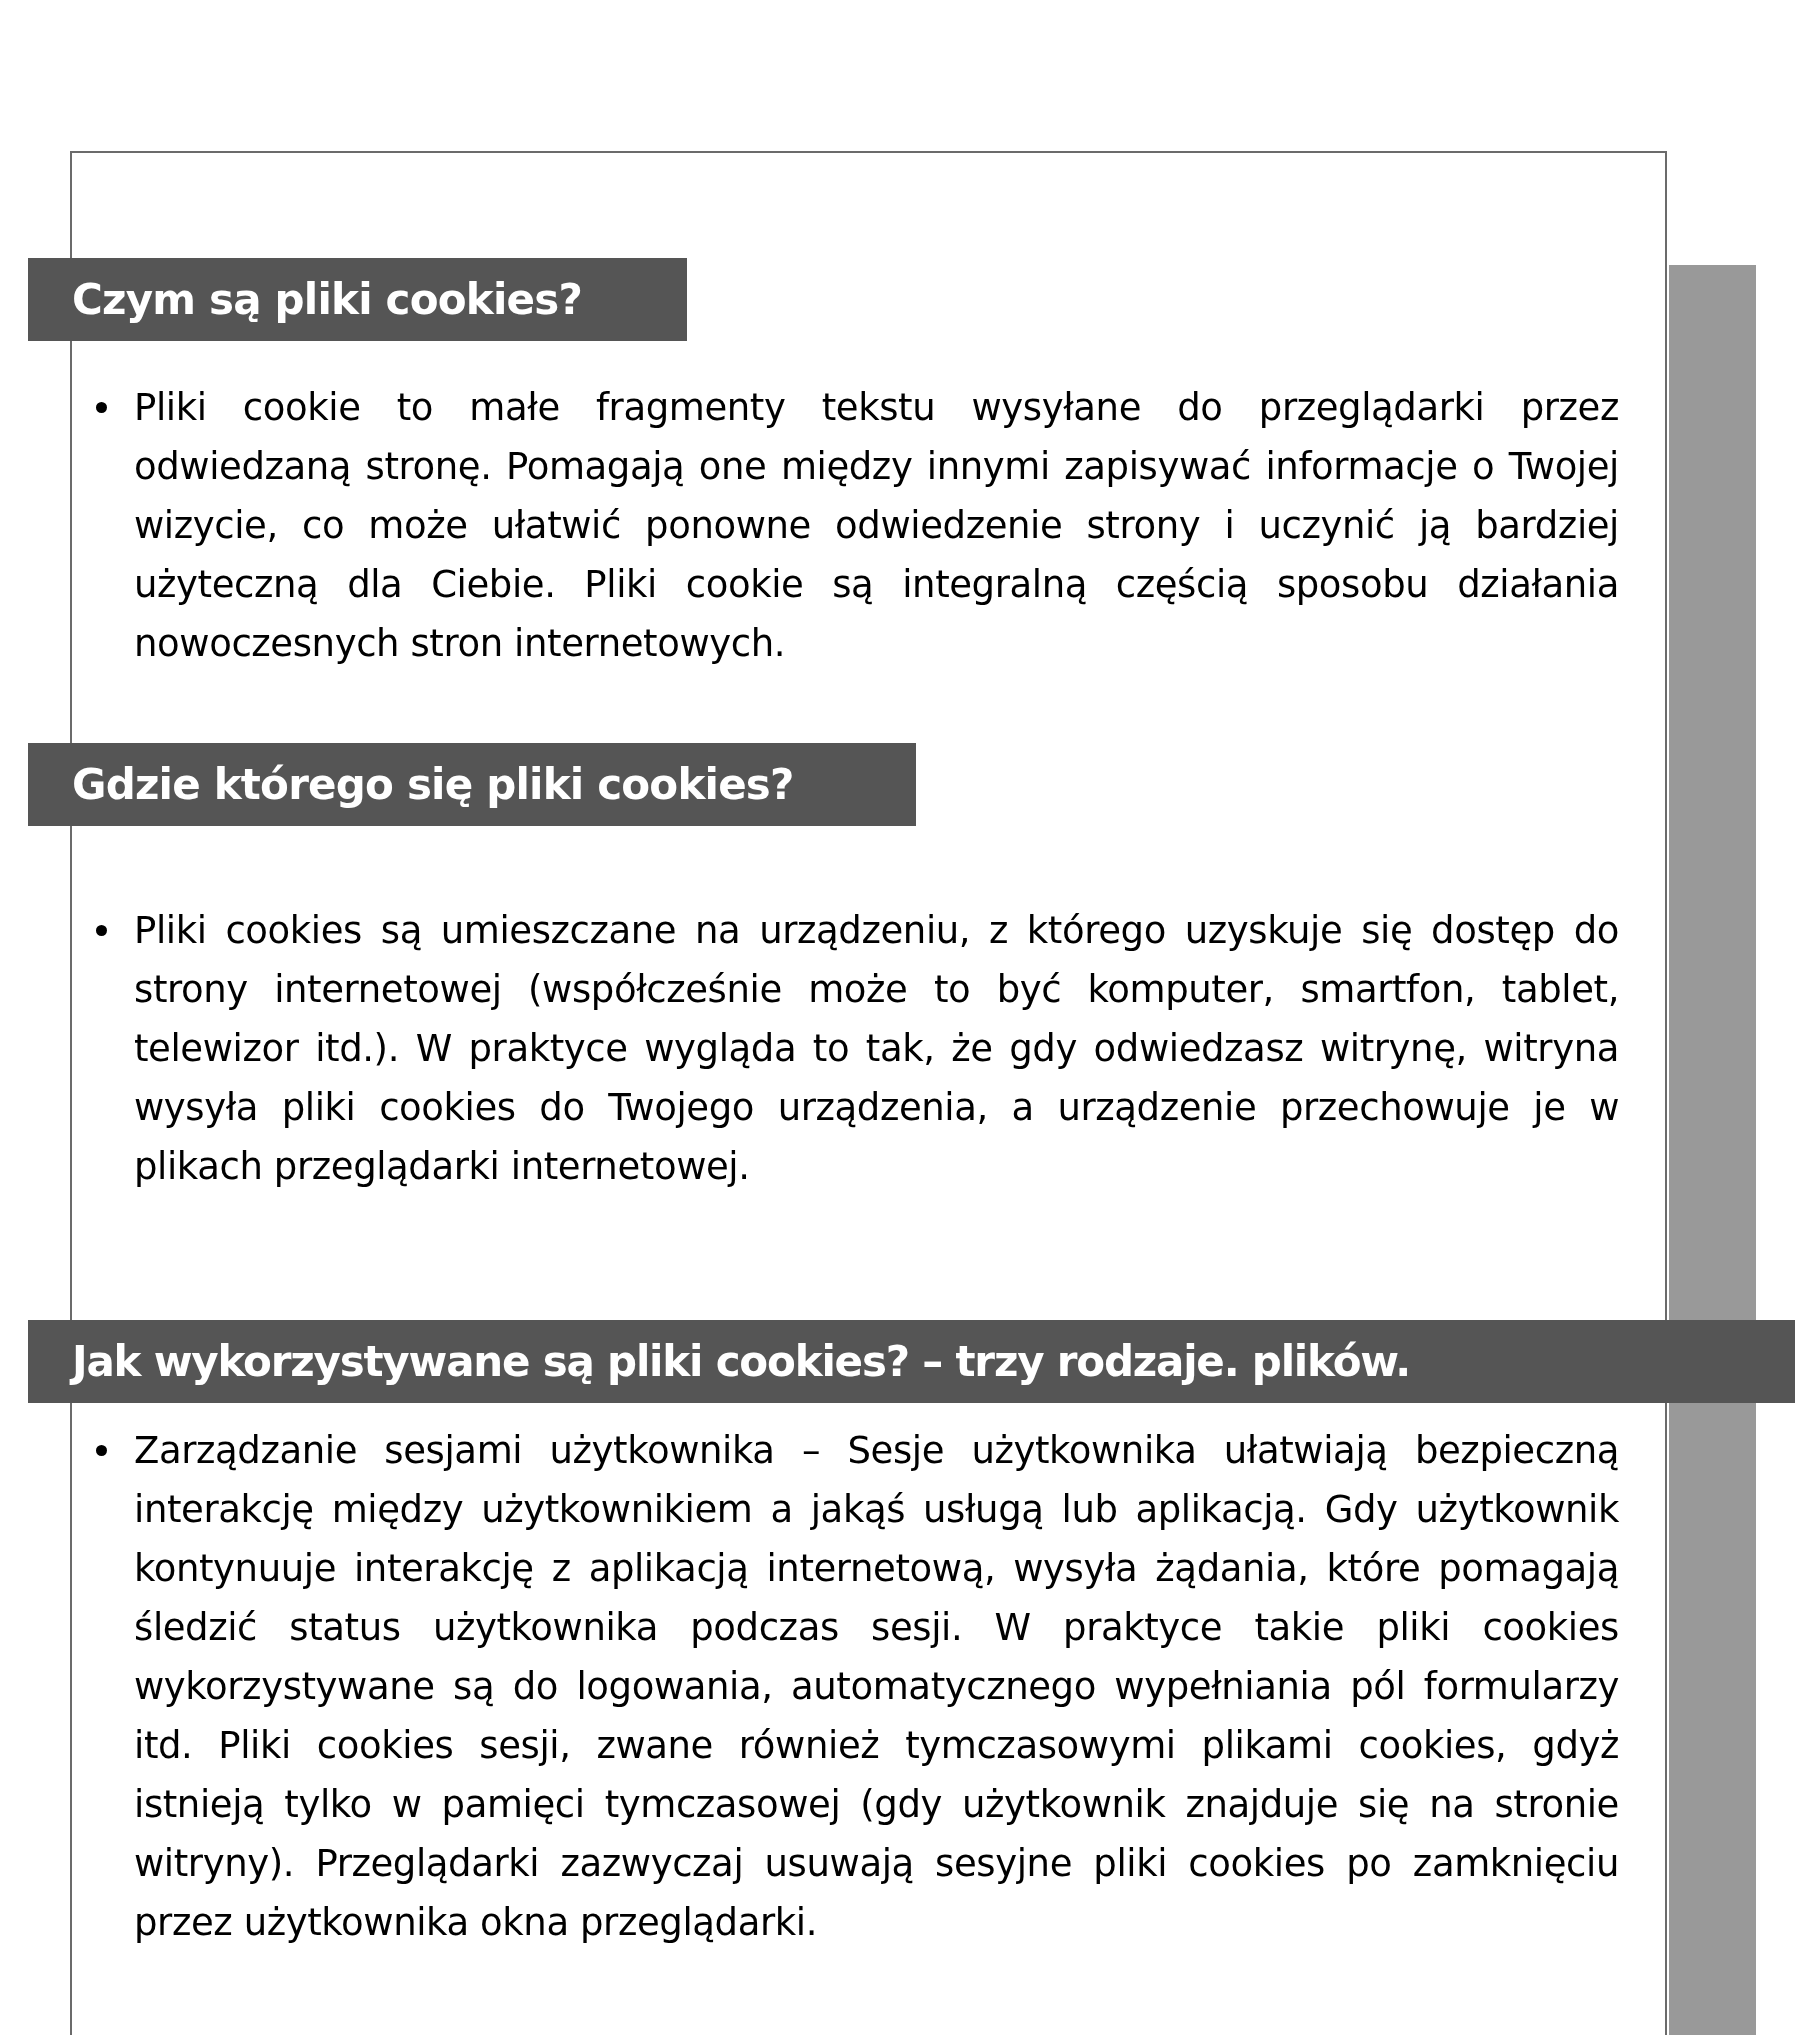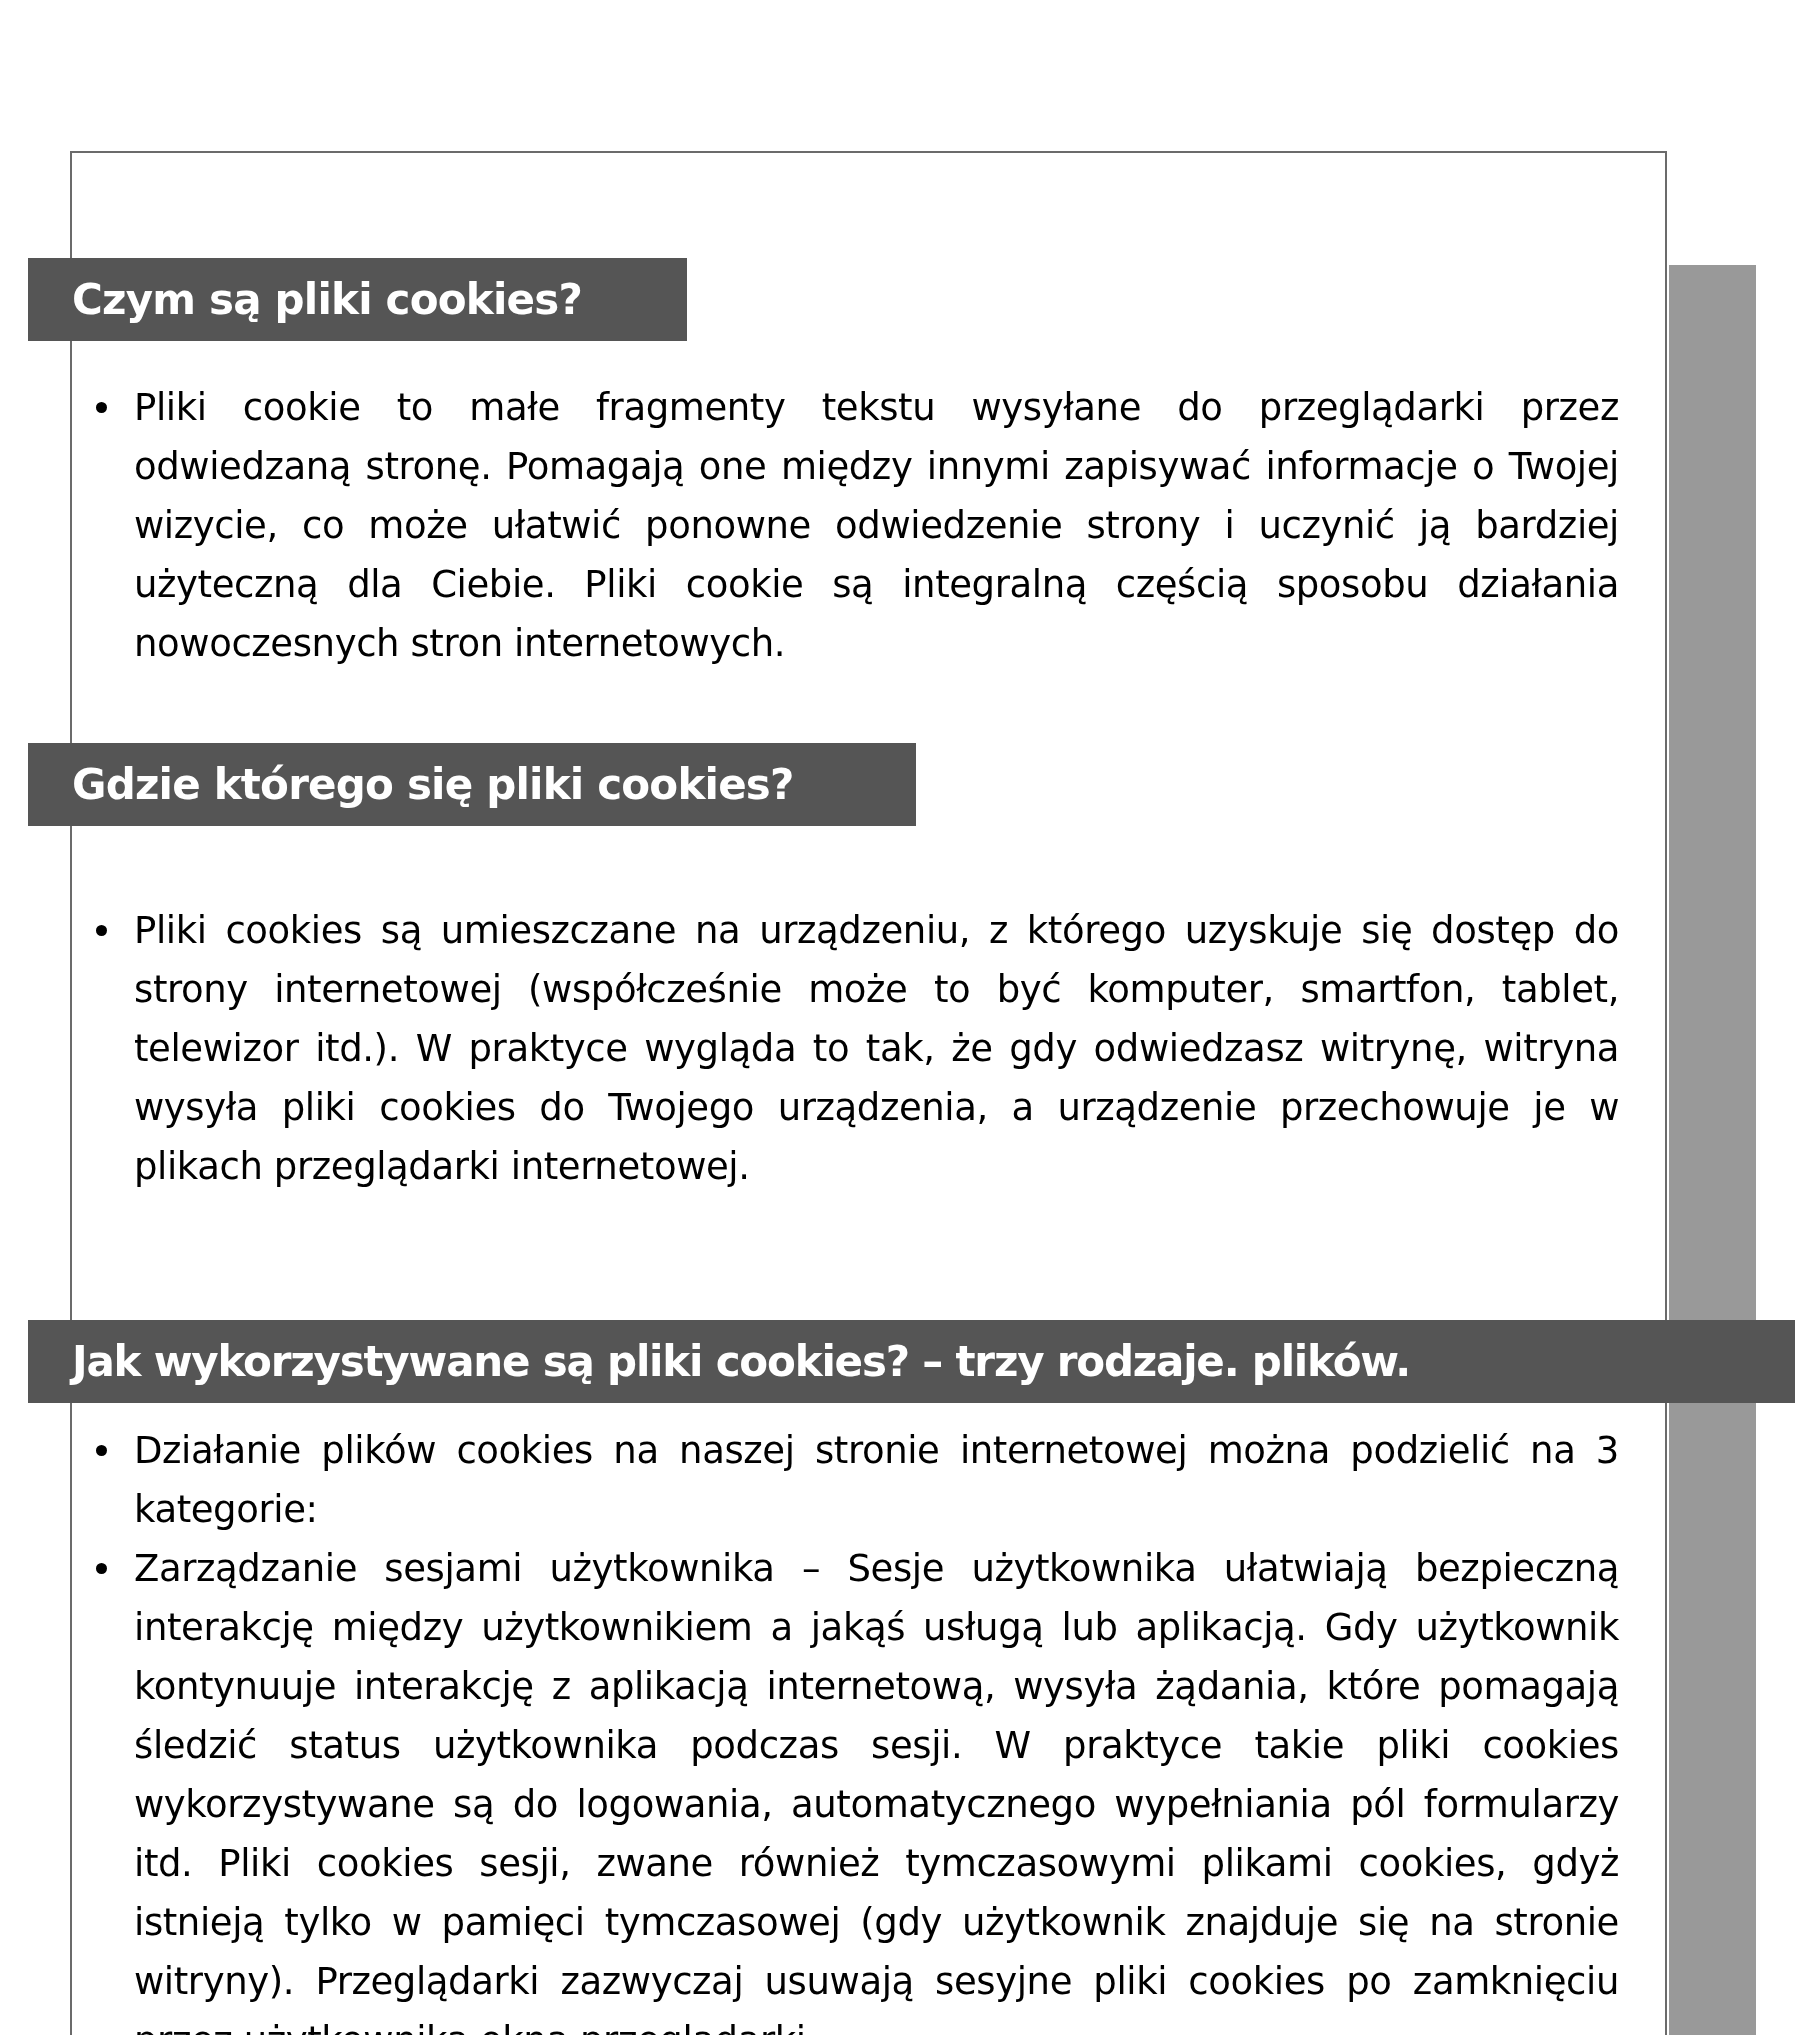--- a/index.html
+++ b/index.html
@@ -101,21 +101,17 @@
   <li>
     <span class="bullet"></span>
     <span>Pliki cookies są umieszczane na urządzeniu, z którego uzyskuje się dostęp do strony internetowej (współcześnie może to być komputer, smartfon, tablet, telewizor itd.). W praktyce wygląda to tak, że gdy odwiedzasz witrynę, witryna wysyła pliki cookies do Twojego urządzenia, a urządzenie przechowuje je w plikach przeglądarki internetowej.</span>
   </li>
 </ul>
 
 <div class="heading h3">Jak wykorzystywane są pliki cookies? – trzy rodzaje. plików.</div>
 <ul class="section s3">
   <li>
     <span class="bullet"></span>
-    <span>Działanie plików cookies na naszej stronie internetowej można podzielić na 3 kategorie:</span>
-  </li>
-  <li>
-    <span class="bullet"></span>
     <span>Zarządzanie sesjami użytkownika – Sesje użytkownika ułatwiają bezpieczną interakcję między użytkownikiem a jakąś usługą lub aplikacją. Gdy użytkownik kontynuuje interakcję z aplikacją internetową, wysyła żądania, które pomagają śledzić status użytkownika podczas sesji. W praktyce takie pliki cookies wykorzystywane są do logowania, automatycznego wypełniania pól formularzy itd. Pliki cookies sesji, zwane również tymczasowymi plikami cookies, gdyż istnieją tylko w pamięci tymczasowej (gdy użytkownik znajduje się na stronie witryny). Przeglądarki zazwyczaj usuwają sesyjne pliki cookies po zamknięciu przez użytkownika okna przeglądarki.</span>
   </li>
 
 </ul>
 
 
 </body></html>

